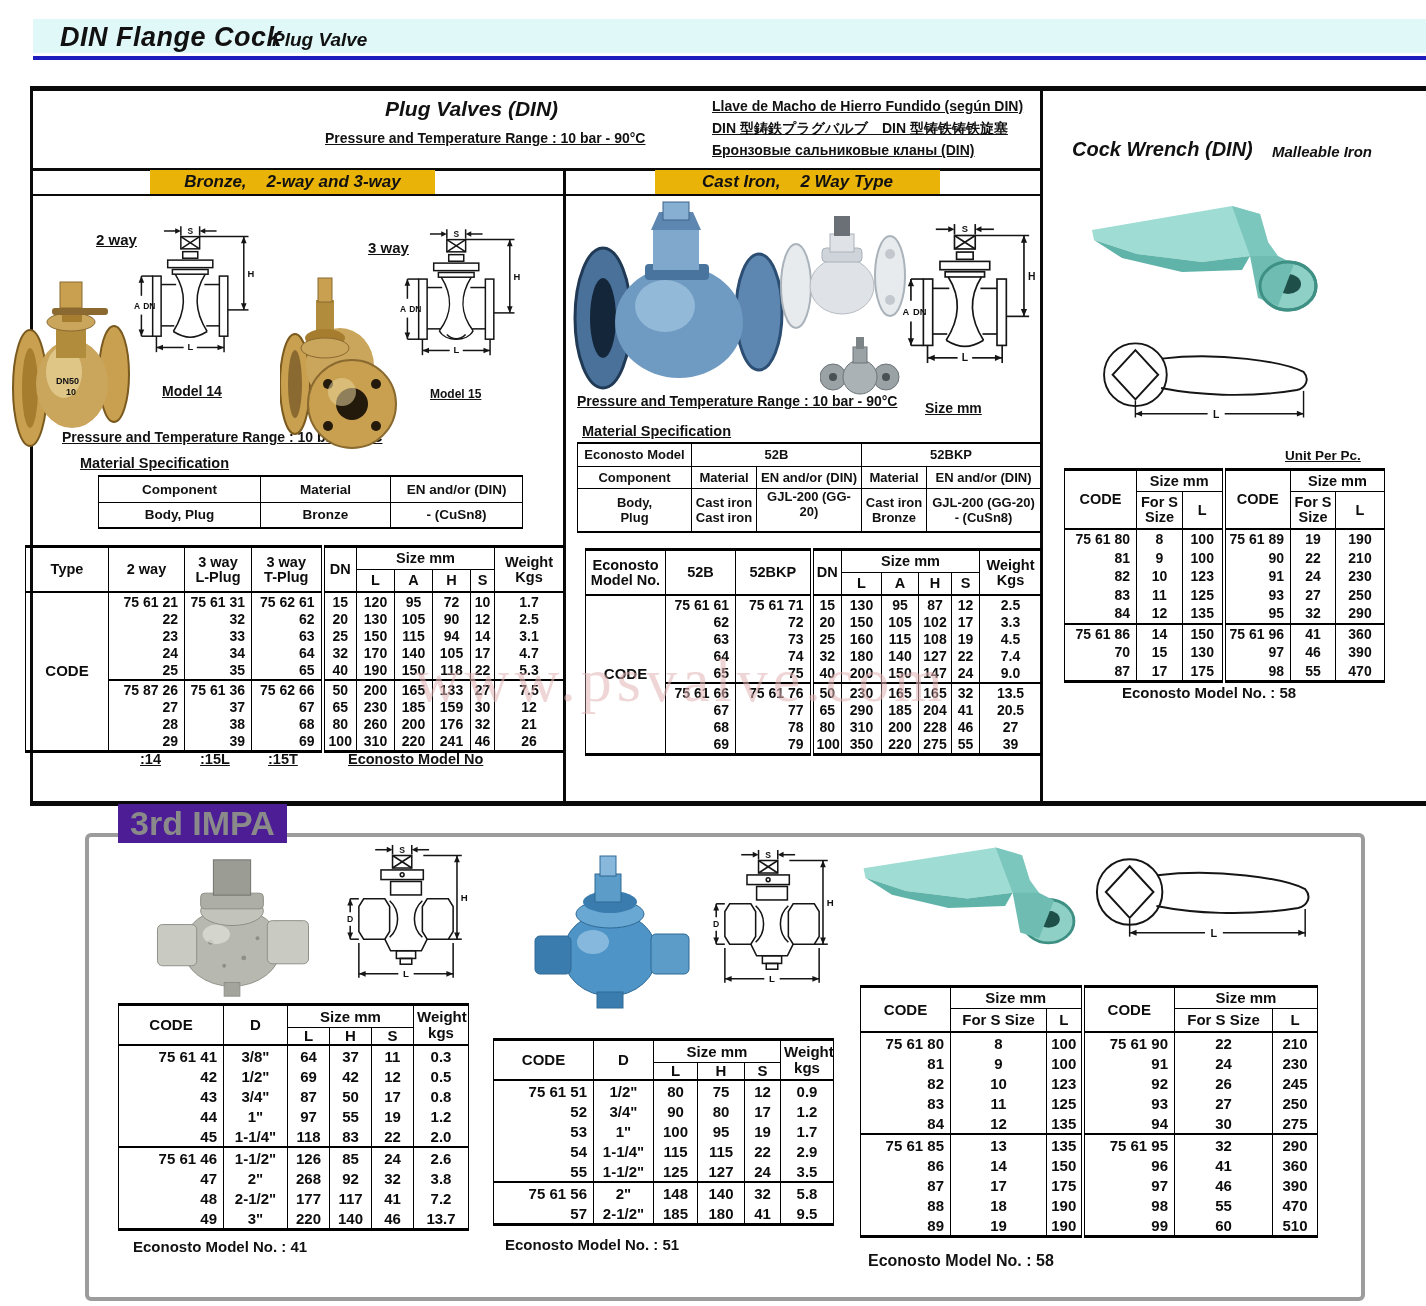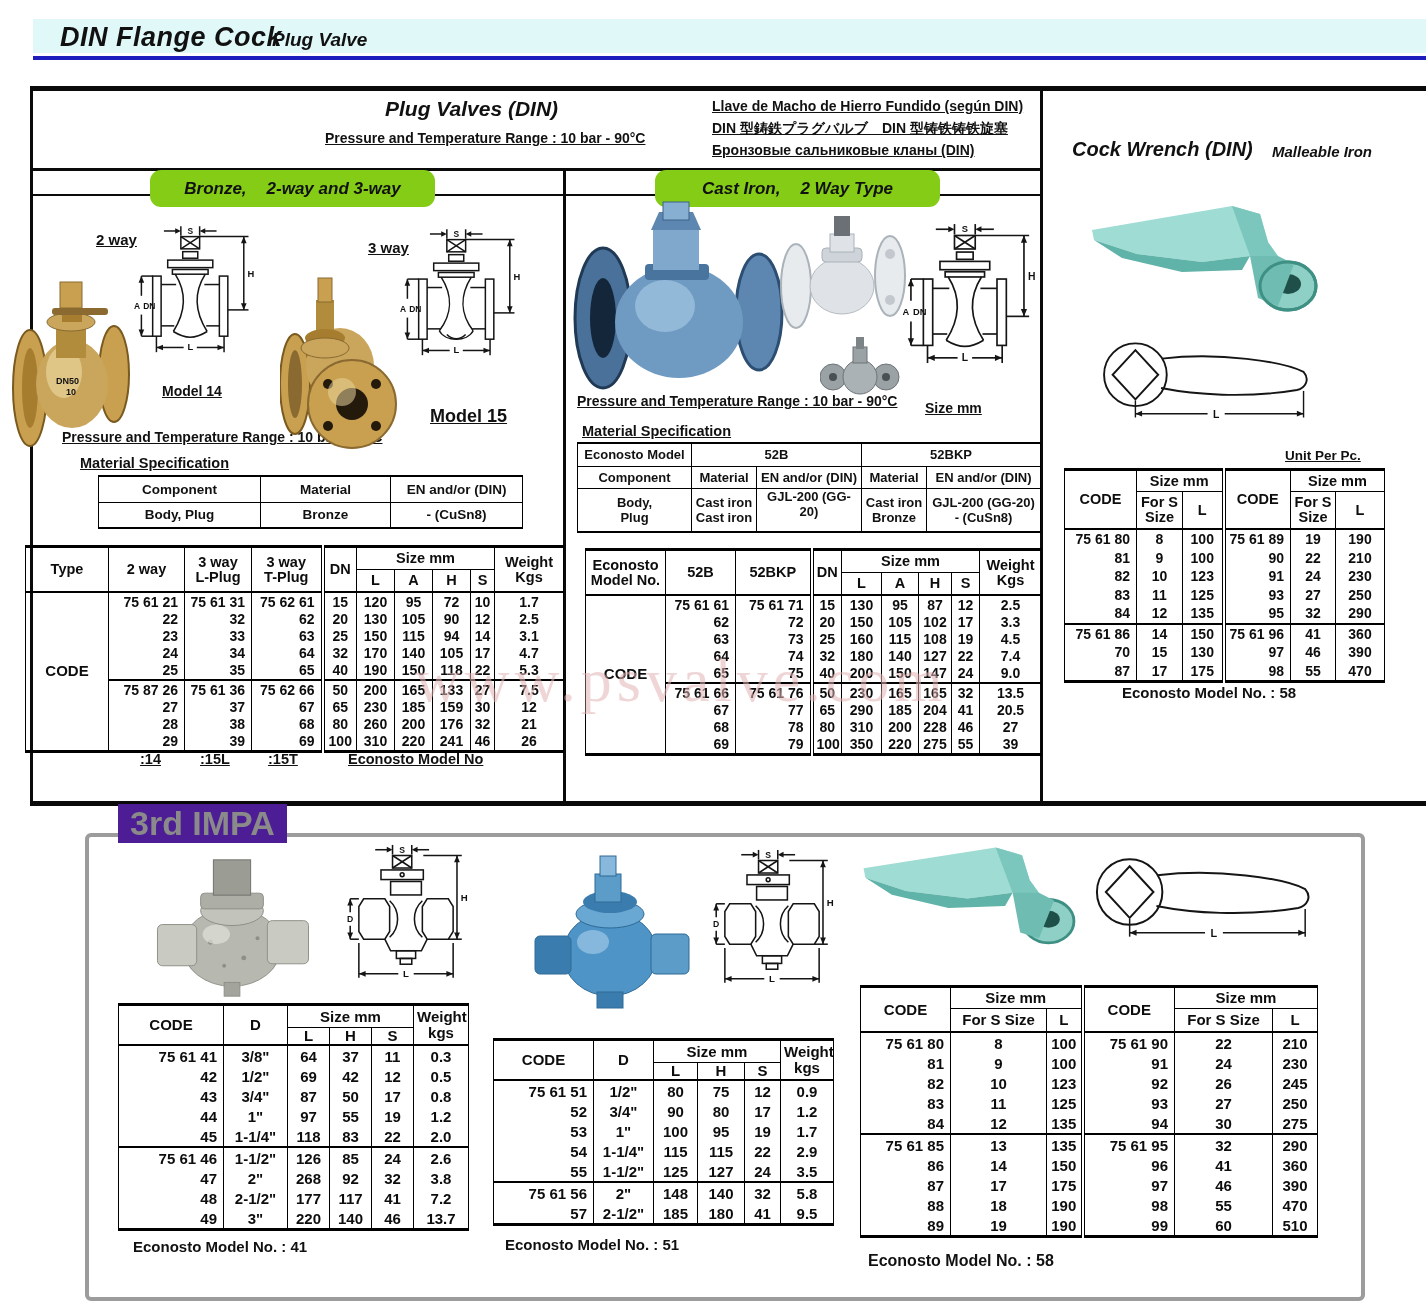--- a/index.html
+++ b/index.html
@@ -2,21 +2,21 @@
 <html><head>
 <meta charset="utf-8">
 <style>
   html,body{margin:0;padding:0;background:#fff;}
   #page{position:relative;width:1426px;height:1306px;background:#fff;overflow:hidden;
         font-family:"Liberation Sans",sans-serif;color:#111;}
   .abs{position:absolute;}
   .line{position:absolute;background:#0a0a0a;}
   .bi{font-style:italic;font-weight:bold;}
   .b{font-weight:bold;text-decoration:underline;}
-  .band{position:absolute;background:#84cc16;height:37px;display:flex;align-items:center;justify-content:center;gap:20px;font-size:17px;border-radius:11px;}
+  .band{position:absolute;background:#eab308;height:24px;display:flex;align-items:center;justify-content:center;gap:20px;font-size:17px;}
   .pre{white-space:pre-line;}
   
   table.tbl{border-collapse:collapse;table-layout:fixed;border-top:3px solid #000;border-bottom:3px solid #000;
             border-left:1.5px solid #000;border-right:1.5px solid #000;font-weight:bold;color:#0d0d0d;}
   table.tbl th,table.tbl td{border-left:1.5px solid #000;border-right:1.5px solid #000;border-top:0;border-bottom:0;
             padding:0 3px;text-align:center;font-weight:bold;overflow:hidden;}
   table.tbl thead th{border-bottom:2px solid #000;}
   table.tbl .subhdr{border-bottom:1.5px solid #000;}
   tr.grp td{border-top:2.2px solid #000;}
   .cr{text-align:right !important;padding-right:6px !important;}
@@ -206,21 +206,21 @@
         <polygon points="10,119 7,112 13,112"></polygon>
       <polygon points="26,131 33,128 33,134"></polygon>
         <polygon points="98,131 91,128 91,134"></polygon>
     </g>
     <text x="62" y="10" text-anchor="middle" font-size="9" class="dt">S</text>
     <text x="123" y="56" font-size="10" class="dt">H</text>
     <text x="2" y="90" font-size="9" class="dt">A</text>
     <text x="12" y="90" font-size="9" class="dt">DN</text>
     <text x="62" y="134" text-anchor="middle" font-size="10" class="dt">L</text>
   </svg>
-  <div class="abs b" style="left:430px;top:406px;font-size:18px;">Model 15</div>
+  <div class="abs b" style="left:430px;top:387px;font-size:12px;">Model 15</div>
 
   <div class="abs b" style="left:62px;top:429px;font-size:14px;">Pressure and Temperature Range : 10 bar - 90°C</div>
   <div class="abs b" style="left:80px;top:455px;font-size:14.5px;">Material Specification</div>
 
   <table class="mat abs" style="left:98px;top:475px;width:424px;font-size:13.5px;">
     <colgroup>
         <col style="width:162px">
         <col style="width:130px">
         <col style="width:132px">
       </colgroup>

